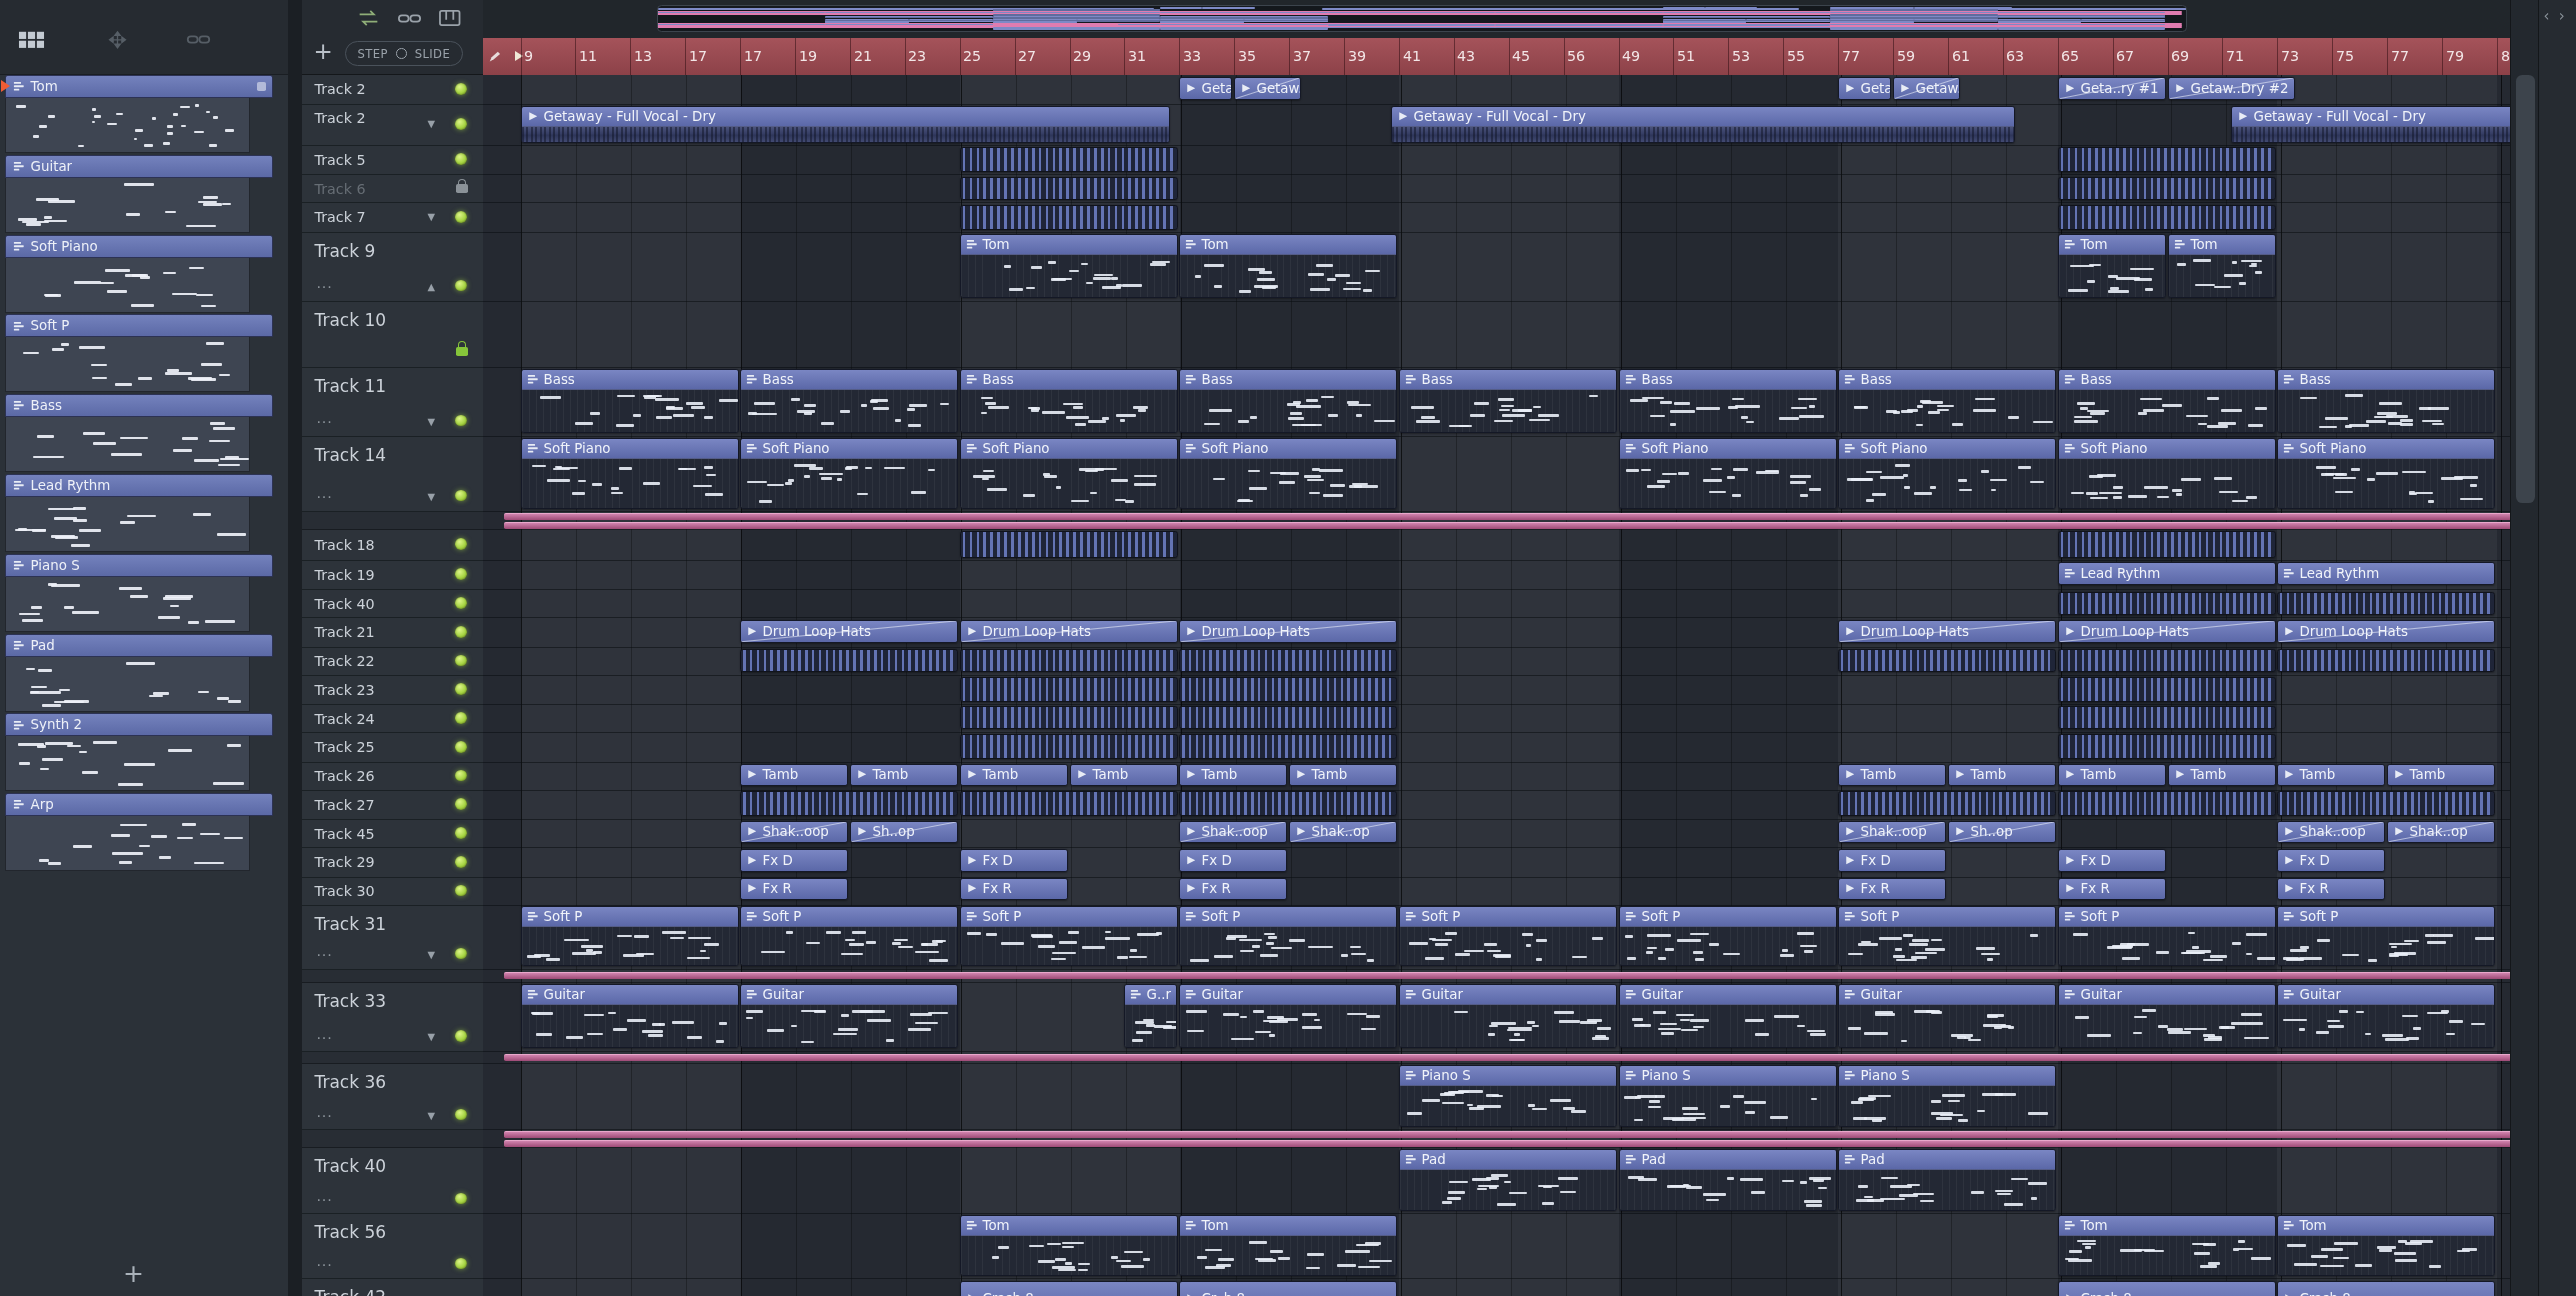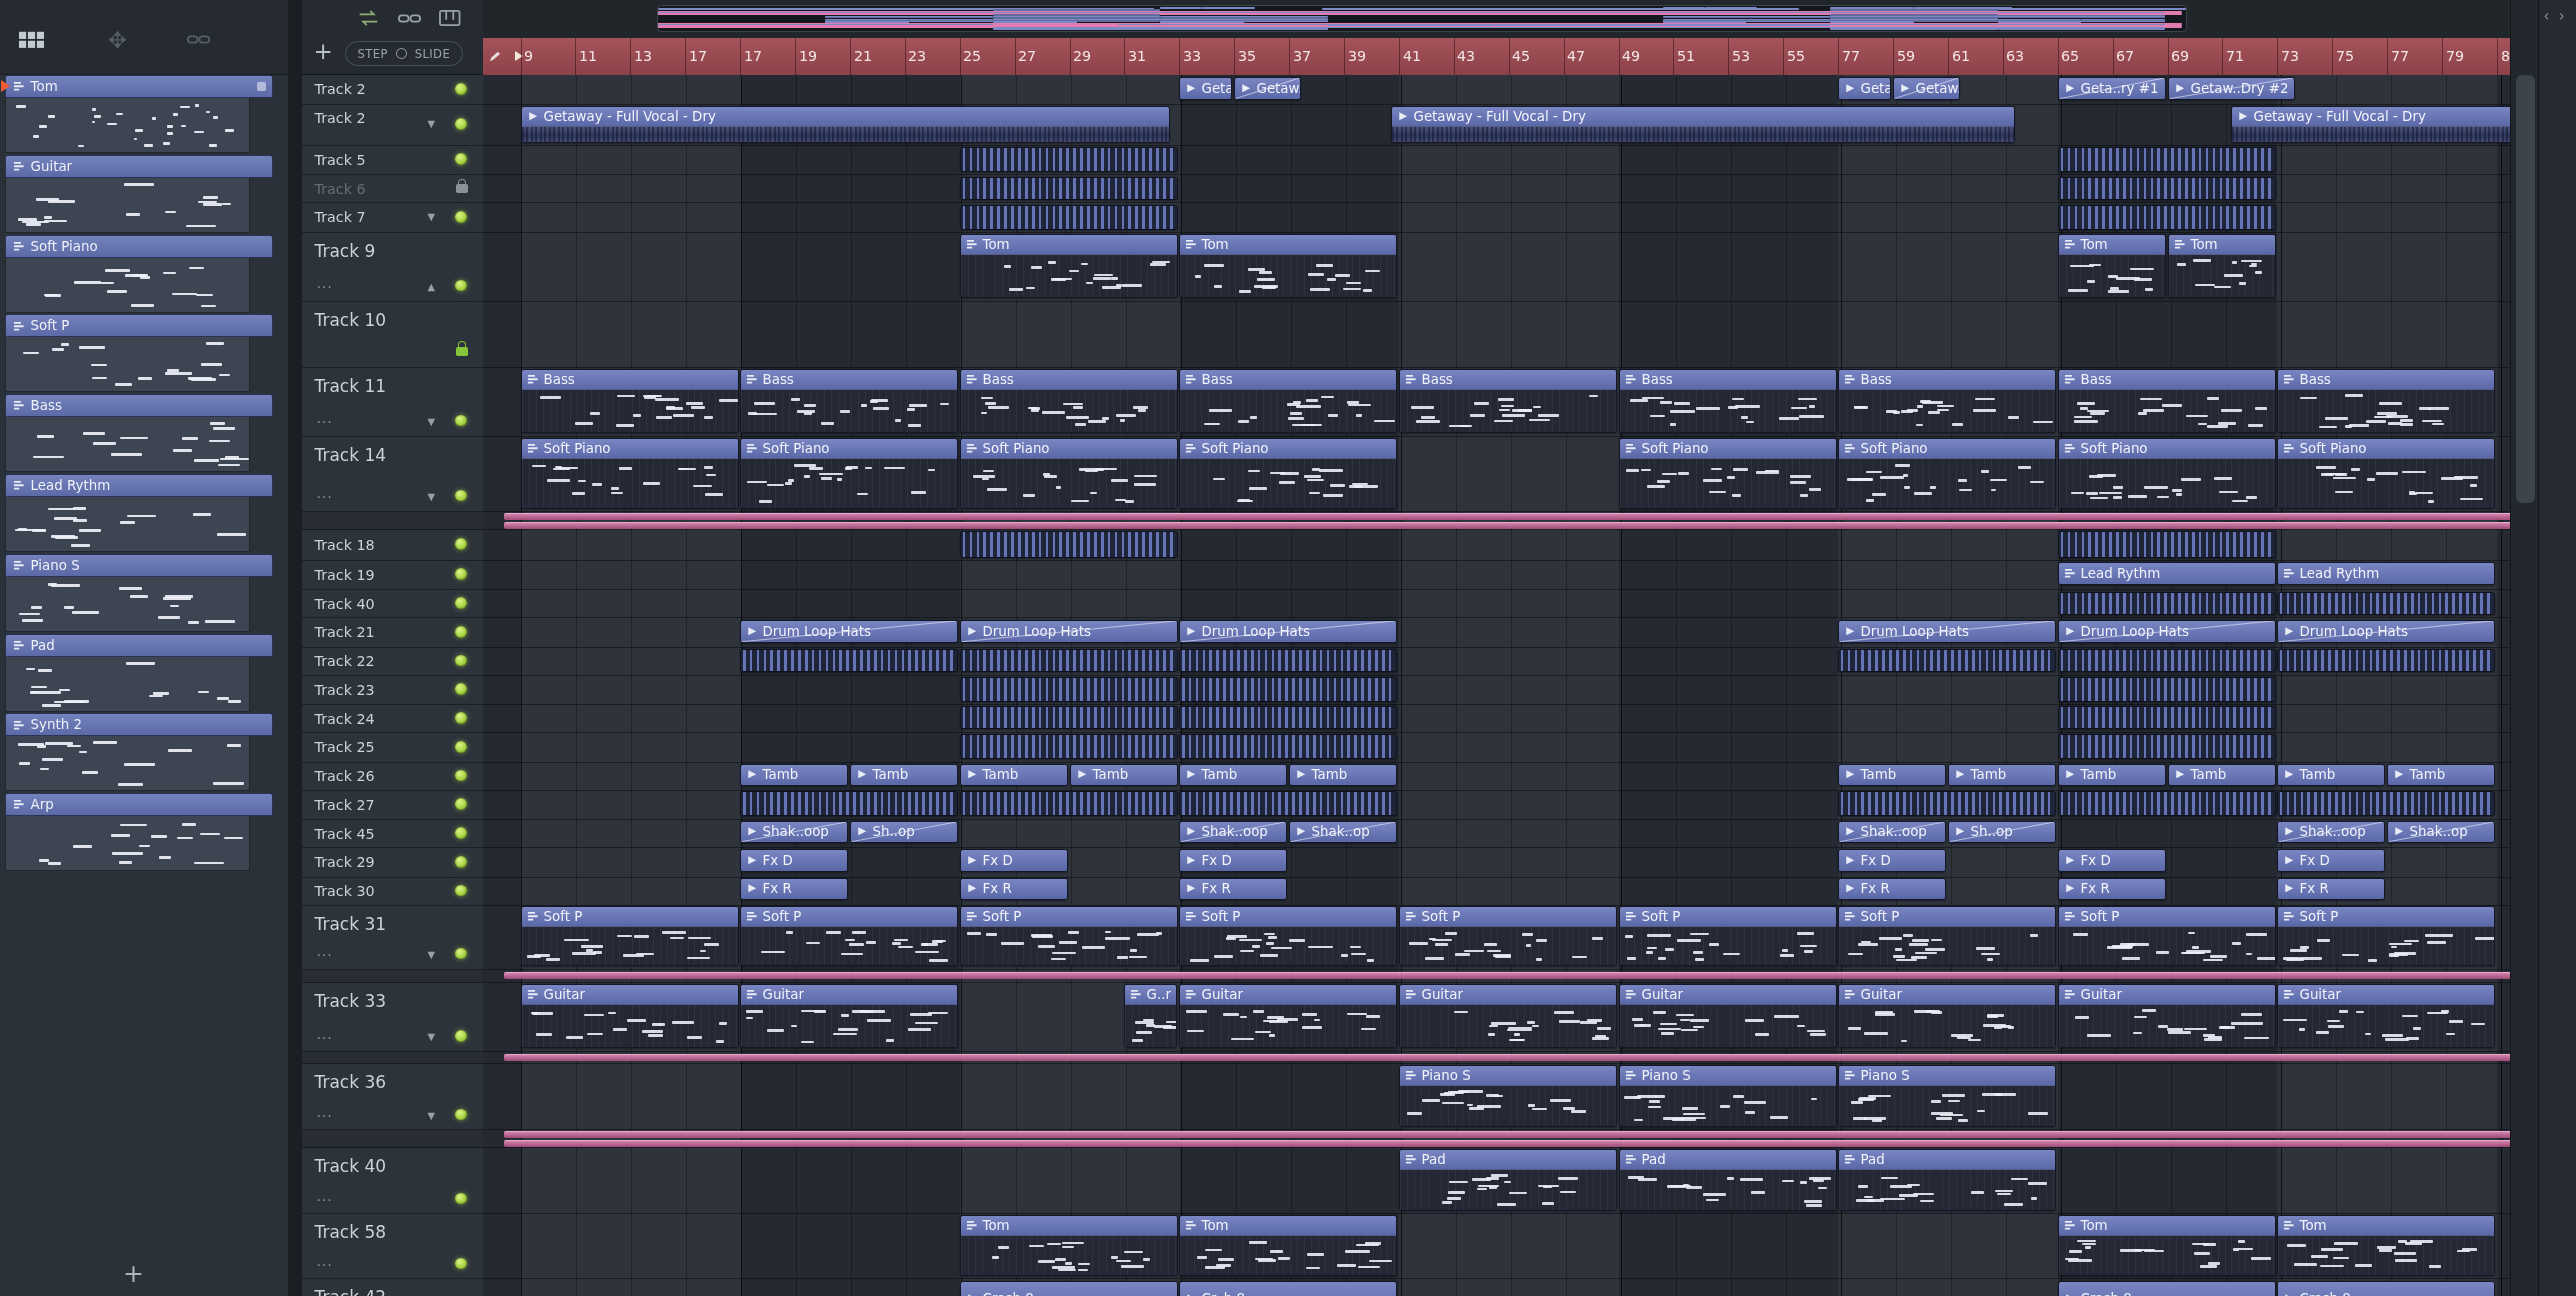--- a/index.html
+++ b/index.html
@@ -595,21 +595,21 @@
       </div>
       <div class="tl-row spacer" style="height: 18px;"></div>
       <div class="tl-row big" style="height: 66px;">
         <div class="tl-label">Track 40</div>
         <div class="tl-sub">
           <div class="tl-dots">...</div>
           <div class="tl-led"></div>
         </div>
       </div>
       <div class="tl-row big" style="height: 65px;">
-        <div class="tl-label">Track 58</div>
+        <div class="tl-label">Track 56</div>
         <div class="tl-sub">
           <div class="tl-dots">...</div>
           <div class="tl-led"></div>
         </div>
       </div>
       <div class="tl-row big" style="height: 40px;">
         <div class="tl-label">Track 42</div>
       </div>
     </aside>
 
@@ -795,21 +795,21 @@
         <div class="ruler-num" style="left: 810px;">37</div>
         <div class="ruler-tick" style="left: 861px;"></div>
         <div class="ruler-num" style="left: 865px;">39</div>
         <div class="ruler-tick" style="left: 916px;"></div>
         <div class="ruler-num" style="left: 920px;">41</div>
         <div class="ruler-tick" style="left: 971px;"></div>
         <div class="ruler-num" style="left: 974px;">43</div>
         <div class="ruler-tick" style="left: 1026px;"></div>
         <div class="ruler-num" style="left: 1029px;">45</div>
         <div class="ruler-tick" style="left: 1081px;"></div>
-        <div class="ruler-num" style="left: 1084px;">47</div>
+        <div class="ruler-num" style="left: 1084px;">56</div>
         <div class="ruler-tick" style="left: 1136px;"></div>
         <div class="ruler-num" style="left: 1139px;">49</div>
         <div class="ruler-tick" style="left: 1190px;"></div>
         <div class="ruler-num" style="left: 1194px;">51</div>
         <div class="ruler-tick" style="left: 1245px;"></div>
         <div class="ruler-num" style="left: 1249px;">53</div>
         <div class="ruler-tick" style="left: 1300px;"></div>
         <div class="ruler-num" style="left: 1304px;">55</div>
         <div class="ruler-tick" style="left: 1355px;"></div>
         <div class="ruler-num" style="left: 1359px;">77</div>

